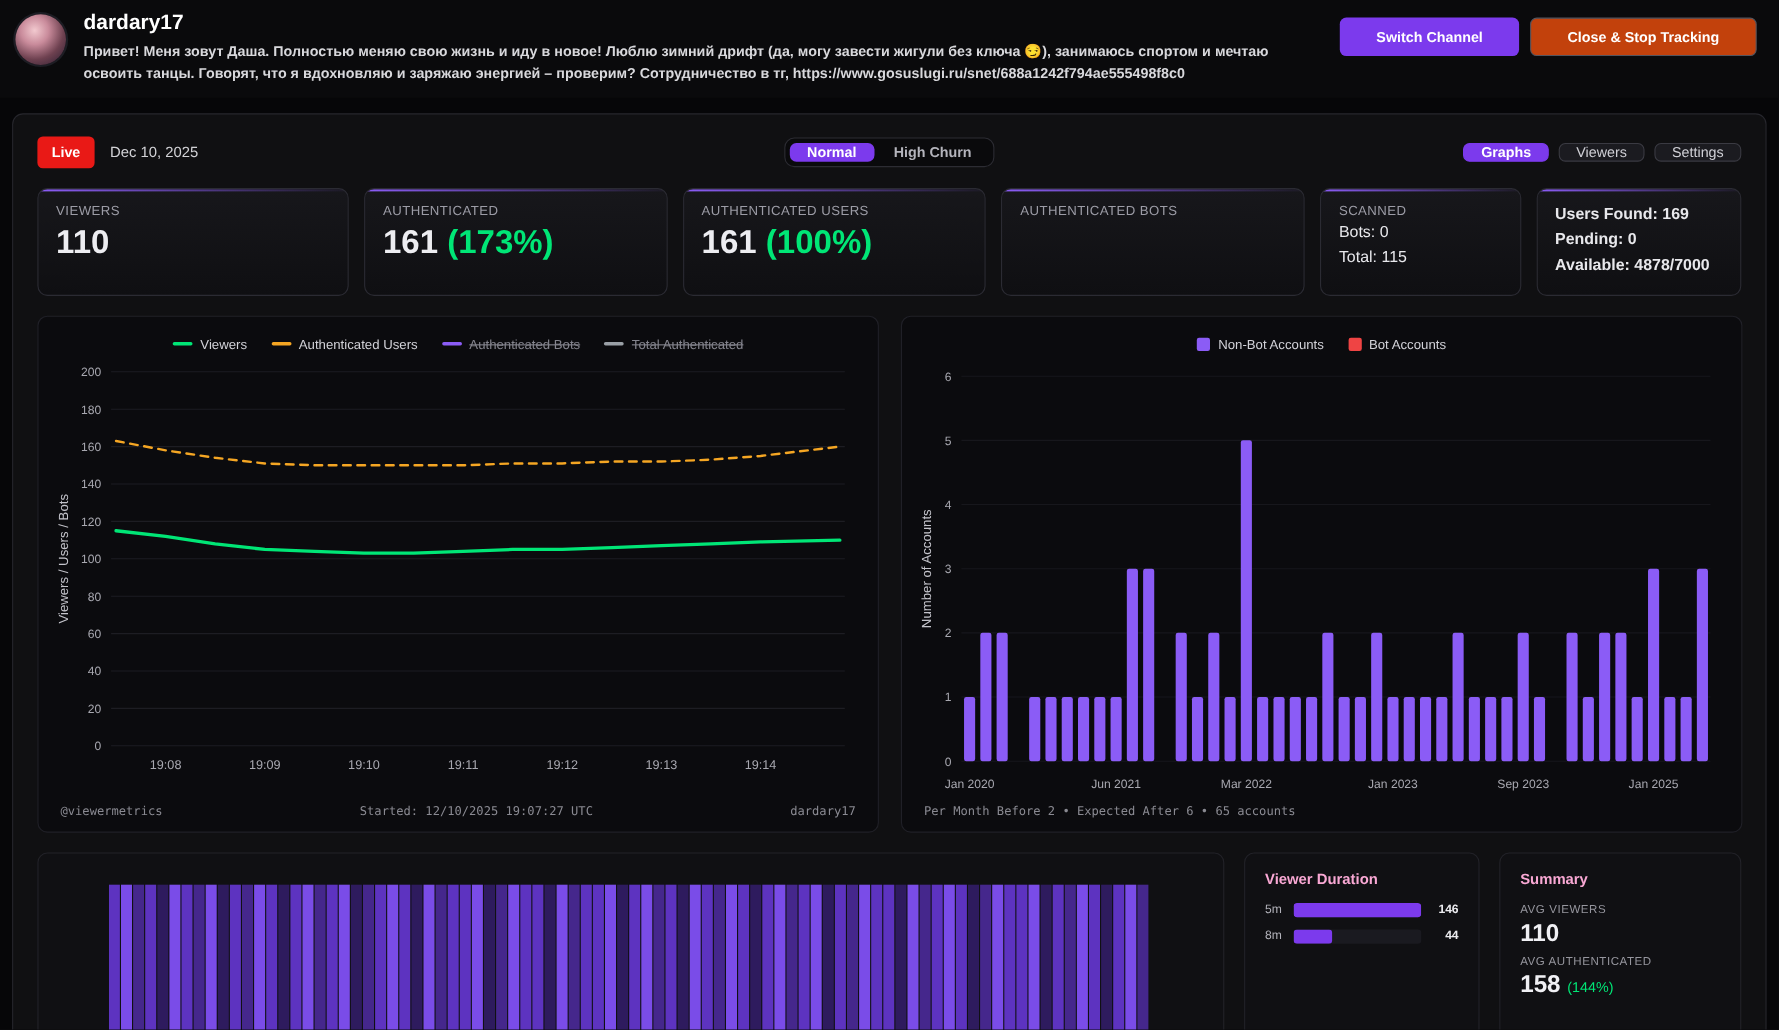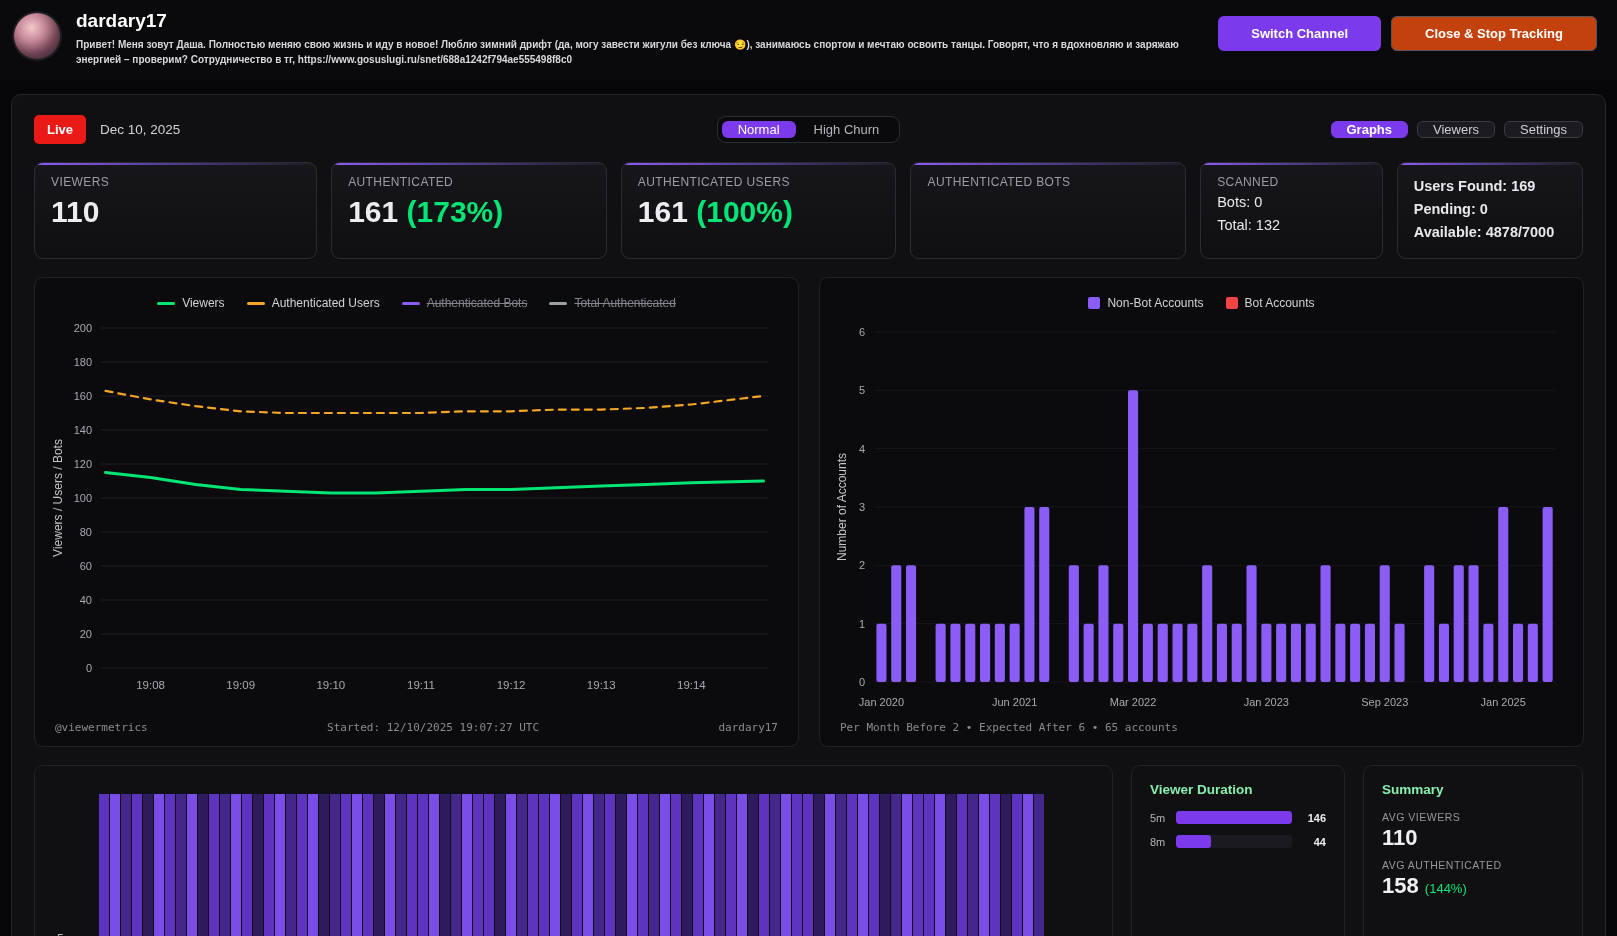--- a/index.html
+++ b/index.html
@@ -5,35 +5,35 @@
   *{box-sizing:border-box;}
   html,body{margin:0;padding:0;overflow:hidden;}
   body{width:1617px;height:936px;background:#060608;color:#e7e7ea;font-family:"Liberation Sans",sans-serif;}
 
   
   header{display:flex;gap:16px;align-items:flex-start;padding:10px 20px 12px 14px;background:#0a0a0c;}
   .avatar{width:46px;height:46px;border-radius:50%;flex:0 0 auto;margin-top:3px;
     background:radial-gradient(circle at 38% 32%,#f2c9cf 0%,#c98b9b 30%,#6e4150 62%,#241a2e 100%);
     box-shadow:0 0 0 2px #1d1d24;}
   .head-text h1{font-size:19px;margin:0;line-height:1.2;color:#ffffff;}
-  .bio{margin:4px 0 0;font-size:10px;font-weight:700;color:#d8d8dc;line-height:1.55;max-width:1115px;}
+  .bio{margin:4px 0 0;font-size:13px;font-weight:700;color:#d8d8dc;line-height:1.55;max-width:1115px;}
   .head-actions{margin-left:auto;display:flex;gap:10px;padding-top:6px;flex:0 0 auto;}
   .btn{font-family:"Liberation Sans",sans-serif;font-weight:700;font-size:13px;border:none;border-radius:6px;padding:9px 33px;cursor:pointer;color:#fff;white-space:nowrap;}
   .btn-purple{background:#7c3aed;}
   .btn-dark{background:#c2410c;border:1px solid #55555e;}
 
   
   .main-card{margin:14px 11px;background:#101012;border:1px solid #26262c;border-radius:10px;padding:20px 22px;}
 
   .controls-row{display:flex;align-items:center;margin-bottom:18px;}
   .controls-left{flex:1;display:flex;align-items:center;gap:14px;}
   .live-badge{background:#e91916;border-radius:5px;padding:7px 13px;font-weight:700;font-size:13px;color:#fff;}
   .date{color:#d2d2d6;font-size:13.5px;}
   .mode-toggle{display:flex;background:#0a0a0c;border:1px solid #2c2c33;border-radius:9px;padding:4px;gap:2px;}
-  .mode-btn{background:transparent;border:none;color:#b4b4bc;font-family:"Liberation Sans",sans-serif;font-weight:400;font-size:13px;padding:1px 16px;border-radius:6px;cursor:pointer;}
+  .mode-btn{background:transparent;border:none;color:#b4b4bc;font-family:"Liberation Sans",sans-serif;font-weight:700;font-size:13px;padding:1px 16px;border-radius:6px;cursor:pointer;}
   .mode-btn.active{background:#7c3aed;color:#fff;}
   .view-tabs{flex:1;display:flex;justify-content:flex-end;gap:9px;}
   .tab-btn{background:#1b1b20;border:1px solid #3a3a42;border-radius:6px;color:#cfcfd5;font-family:"Liberation Sans",sans-serif;font-size:13px;padding:0 15px;cursor:pointer;}
   .tab-btn.active{background:#7c3aed;border-color:#7c3aed;color:#fff;font-weight:700;}
 
   
   .stats-row{display:grid;grid-template-columns:1.52fr 1.48fr 1.48fr 1.48fr 0.98fr 1fr;gap:14px;margin-bottom:18px;}
   .stat-card{position:relative;background:linear-gradient(180deg,#17171b,#0f0f12);border:1px solid #2b2b33;border-radius:9px;padding:12px 16px 14px;min-height:86px;overflow:hidden;}
   .stat-card::before{content:"";position:absolute;top:0;left:0;right:0;height:2px;
     background:linear-gradient(90deg,#8b5cf6,rgba(139,92,246,0.04));}
@@ -57,21 +57,21 @@
 
   
   .bottom-row{display:grid;grid-template-columns:1fr 214px 220px;gap:18px;margin-top:18px;}
   .panel{background:#101013;border:1px solid #222228;border-radius:9px;}
   .heat-panel{display:flex;padding:28px 20px 0 22px;height:252px;overflow:hidden;}
   .heat-label{width:42px;display:flex;align-items:flex-end;padding-bottom:70px;color:#b9b9c0;font-size:12px;}
   .heat-stripes{flex:1;display:flex;gap:1px;height:205px;overflow:hidden;}
   .stripe{width:10px;flex:0 0 auto;height:100%;}
 
   .duration-panel,.summary-panel{padding:16px 18px;height:252px;overflow:hidden;}
-  .panel-title{font-size:13.5px;font-weight:700;color:#86efac;margin-bottom:14px;}
+  .panel-title{font-size:13.5px;font-weight:700;color:#f9a8d4;margin-bottom:14px;}
   .dur-row{display:grid;grid-template-columns:26px 1fr 34px;align-items:center;gap:0;margin-bottom:11px;}
   .dur-cat{font-size:11px;color:#b2b2ba;}
   .dur-track{height:13px;background:#1a1a20;border-radius:3px;overflow:hidden;}
   .dur-fill{height:100%;background:#7c3aed;border-radius:3px;}
   .dur-val{font-size:11px;font-weight:700;color:#ececf0;text-align:right;}
 
   .sum-label{font-size:10.5px;color:#96969e;letter-spacing:0.5px;margin-top:4px;}
   .sum-value{font-size:22px;font-weight:800;color:#f0f0f4;line-height:1.35;margin-bottom:6px;}
   .sum-value .pct{font-size:13px;font-weight:400;}
 </style>
@@ -121,21 +121,21 @@
       <div class="stat-label">AUTHENTICATED USERS</div>
       <div class="stat-value"><span>161</span> <span class="green">(100%)</span></div>
     </div>
     <div class="stat-card">
       <div class="stat-label">AUTHENTICATED BOTS</div>
       <div class="stat-value"><span></span></div>
     </div>
     <div class="stat-card">
       <div class="stat-label" style="margin-bottom:2px;">SCANNED</div>
       <div class="stat-line">Bots: 0</div>
-      <div class="stat-line">Total: 132</div>
+      <div class="stat-line">Total: 115</div>
     </div>
     <div class="stat-card">
       <div class="stat-line bold">Users Found: 169</div>
       <div class="stat-line bold">Pending: 0</div>
       <div class="stat-line bold">Available: 4878/7000</div>
     </div>
   </div>
 
   <div class="charts-row">
     <section class="chart-panel">

